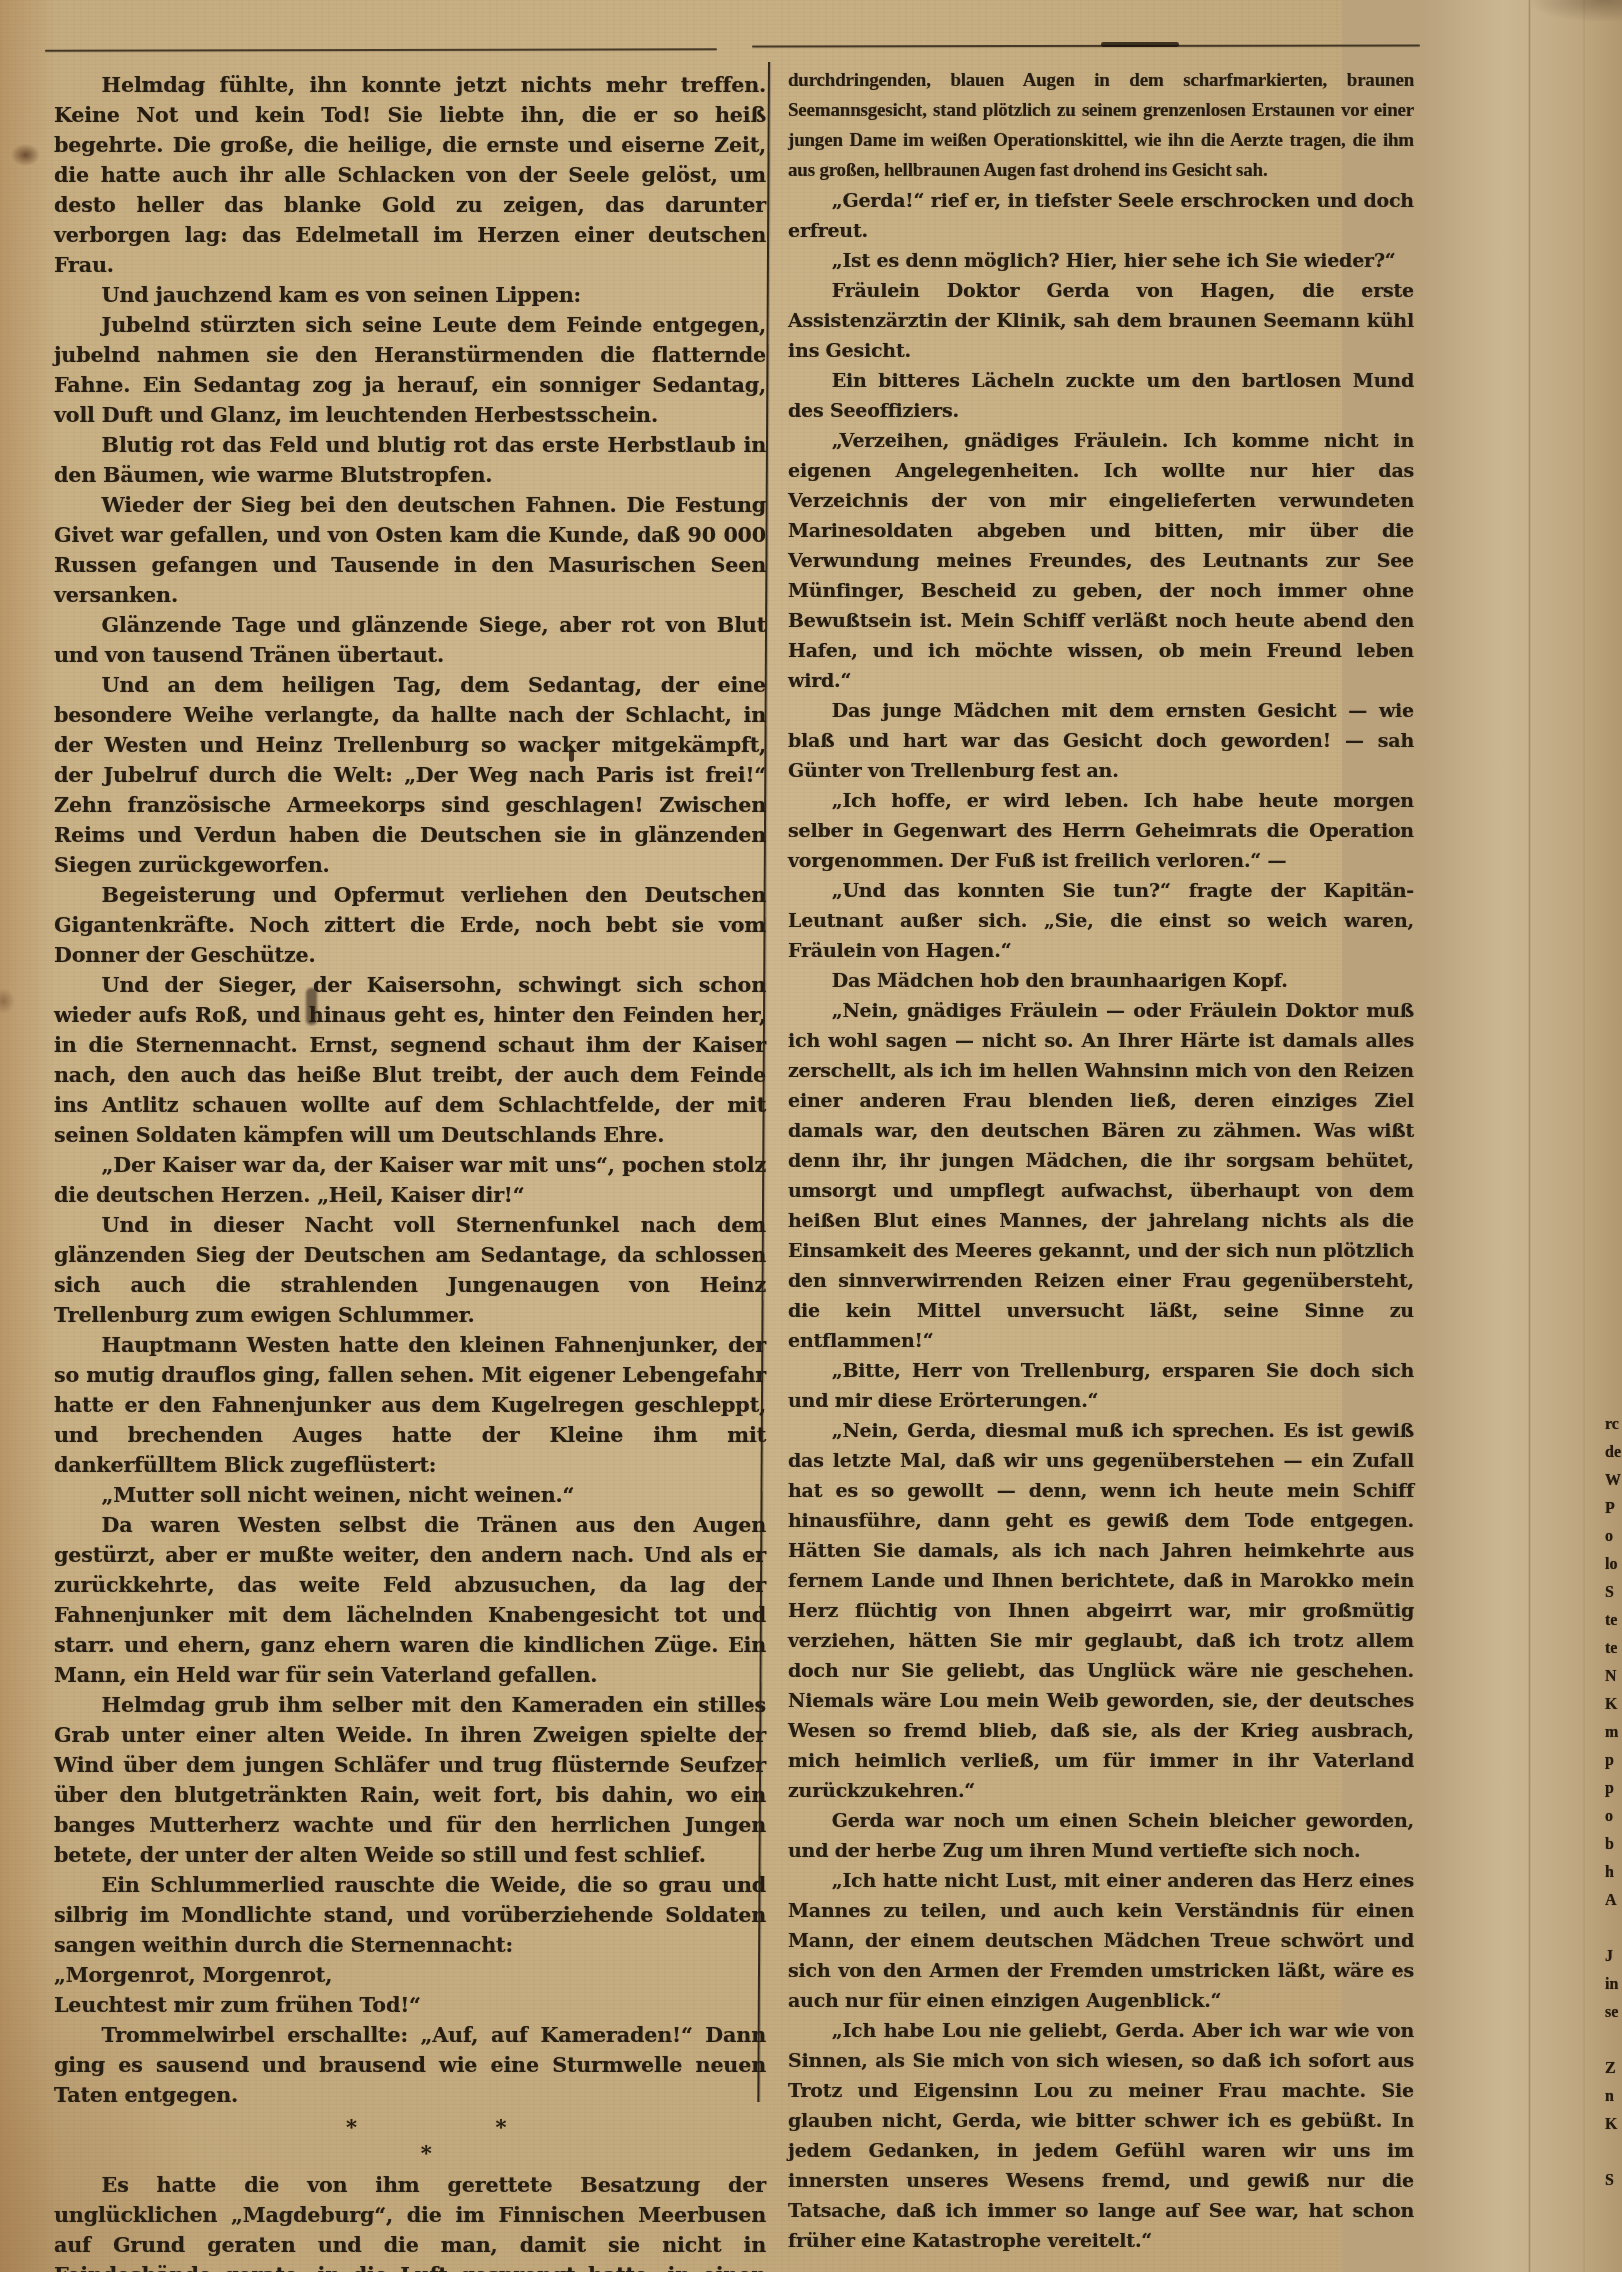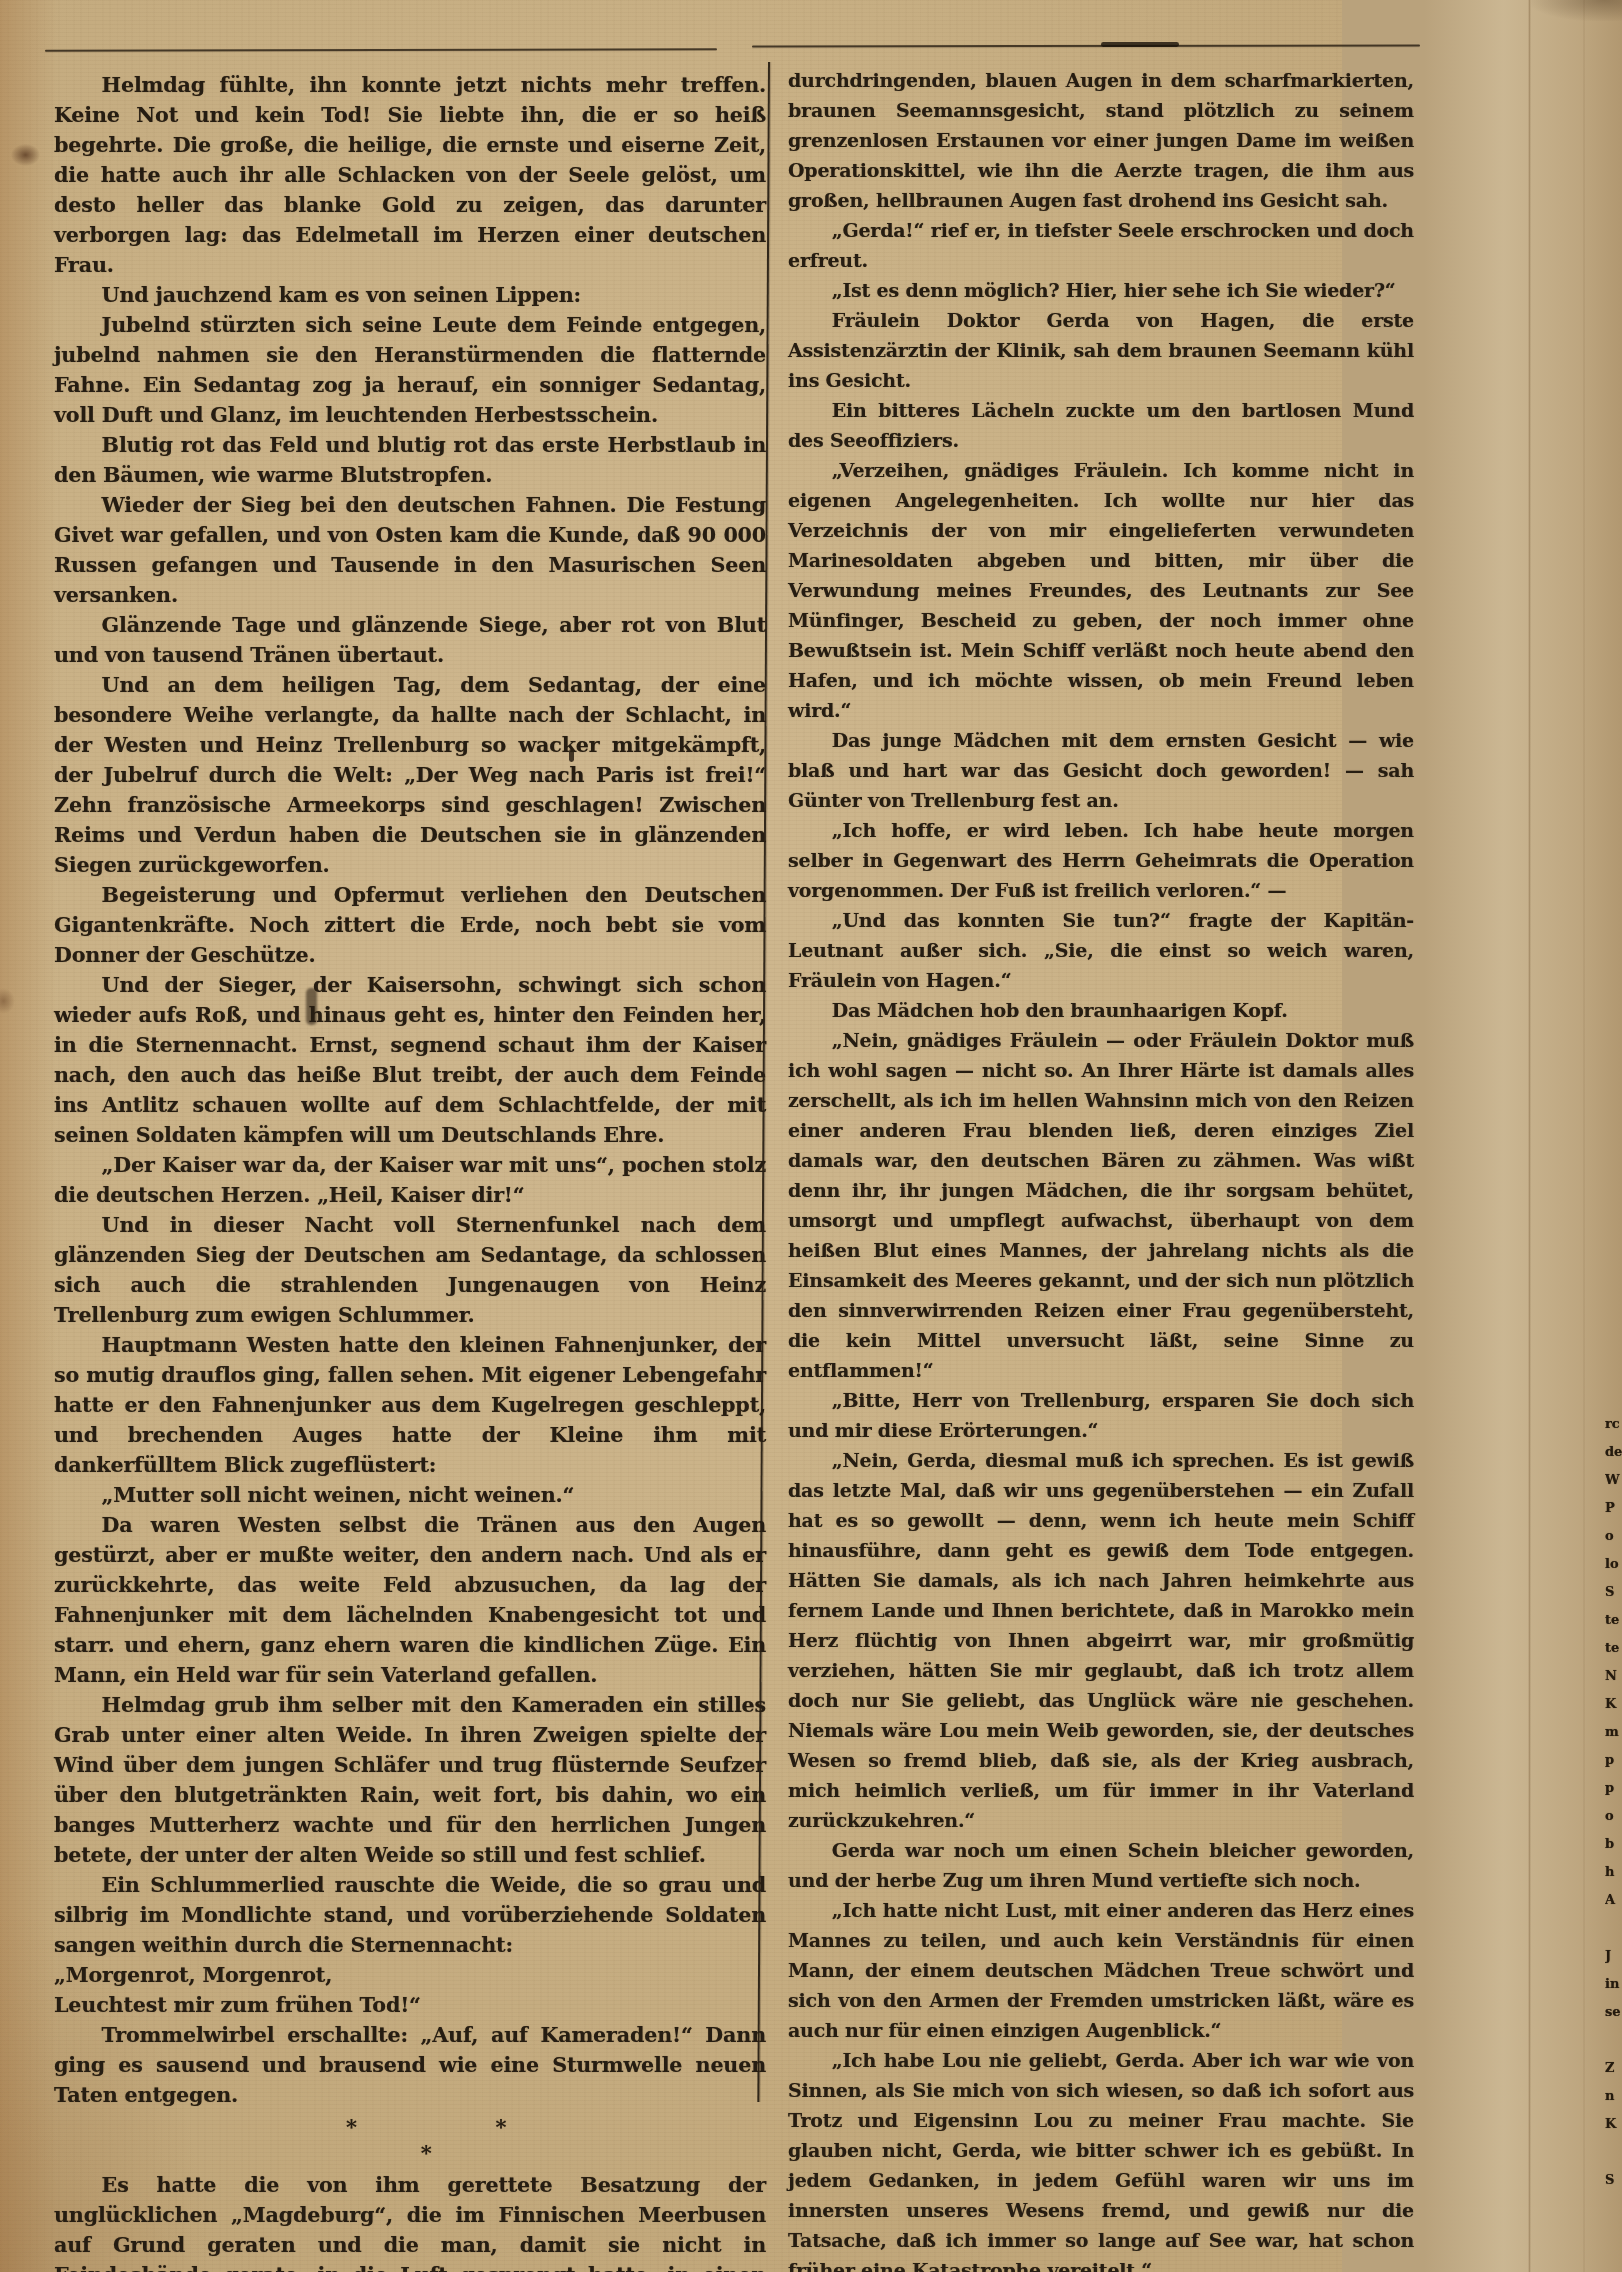--- a/index.html
+++ b/index.html
@@ -47,30 +47,30 @@
   .smear{position:absolute;left:306px;top:988px;width:10.5px;height:37px;border-radius:4.9px;
     background:rgba(35,24,12,.55);filter:blur(1px);}
 
   
   .col{position:absolute;text-align:justify;font-weight:bold;letter-spacing:-0.2px;
     text-shadow:0 0 0.8px rgba(45,30,12,.5);}
   .col-left{left:54px;top:70px;width:712px;font-size:20.7px;line-height:30px;}
   .col-right{left:788px;top:65px;width:626px;font-size:19px;line-height:30px;}
   .para{margin:0;padding:0;}
   .indent{text-indent:2.3em;}
-  .noindent{text-indent:0;}
+  .noindent{text-indent:0;font-family:Liberation Serif, serif;}
   .verse{text-align:left;text-indent:0;}
   
   .separator{height:60px;position:relative;text-indent:0;}
   .separator span{position:absolute;font-size:21px;}
   .star-a{left:41%;top:1.6px;} .star-b{left:62%;top:1.6px;} .star-c{left:51.5%;top:27.6px;}
 
   
   .edge-strip{position:absolute;left:1605px;top:1410px;width:17px;overflow:hidden;
-    font-weight:bold;font-size:13px;line-height:28px;color:#241a0e;
+    font-weight:bold;font-size:16px;line-height:28px;color:#241a0e;
     text-shadow:0 0 0.8px rgba(40,25,10,.7);white-space:nowrap;}
   .edge-strip p{margin:0;}
 </style>
 </head>
 <body>
 
 <div class="page">
   <div class="shade-left"></div>
   <div class="shade-bottomleft"></div>
   <div class="shade-right"></div>

